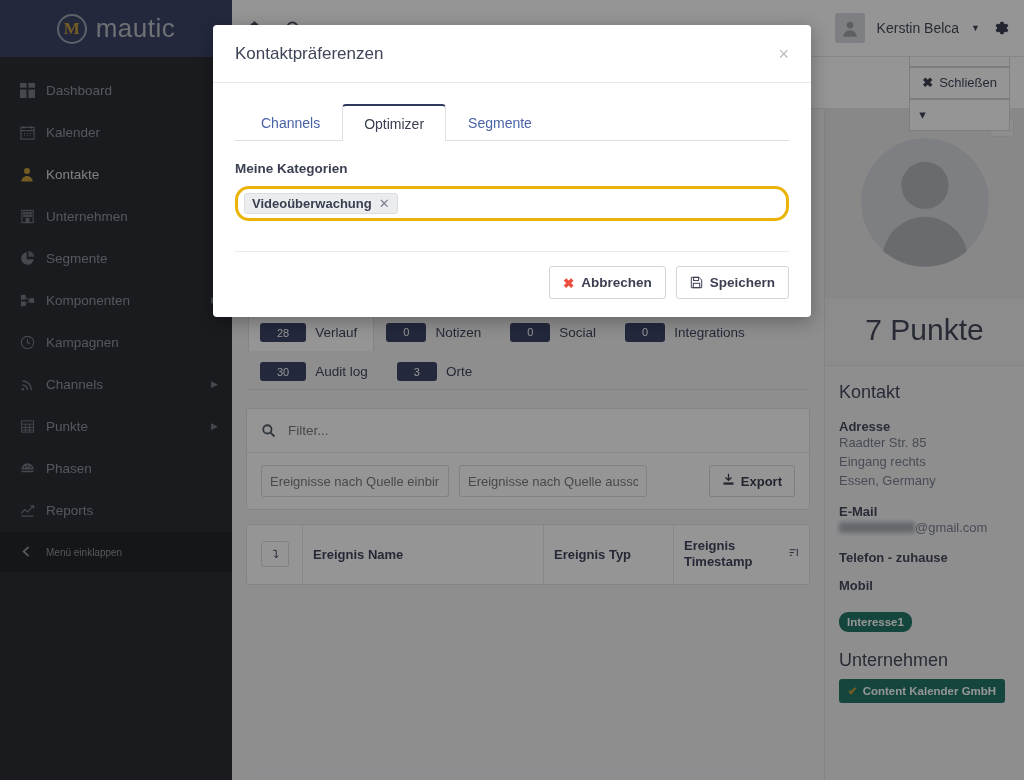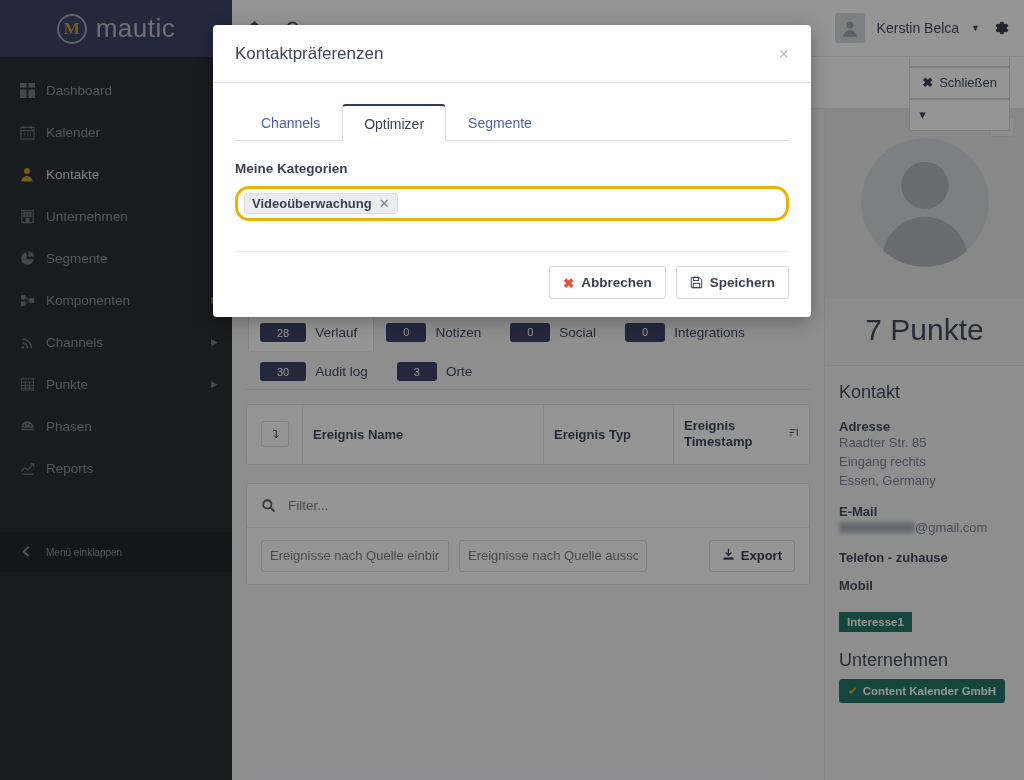--- a/index.html
+++ b/index.html
@@ -218,21 +218,21 @@
   .info-group { margin-bottom: 13px; }
   .email-redacted {
     display: inline-block; width: 76px; height: 11px;
     background: #a9adb6; border-radius: 2px;
     vertical-align: -1px; filter: blur(2.2px);
   }
   .tag-badge {
     display: inline-block; margin-top: 6px;
     background: #14705f; color: #fff;
     font-size: 11.5px; font-weight: bold;
-    padding: 4px 8px; border-radius: 0;
+    padding: 4px 8px; border-radius: 9px;
   }
   .company-title { font-size: 18px; color: #3a3f51; margin: 18px 0 8px; }
   .company-badge {
     display: inline-flex; align-items: center; gap: 5px;
     background: #14705f; color: #fff;
     font-size: 11.5px; font-weight: bold;
     padding: 5px 9px; border-radius: 3px;
   }
   .company-badge .chk { color: #c59a2d; }
 
@@ -382,20 +382,29 @@
           <svg width="15" height="15" viewBox="0 0 16 16" fill="currentColor">
               <rect x="1" y="2" width="5" height="5"></rect>
               <rect x="1" y="9" width="5" height="5"></rect>
               <rect x="10" y="5.5" width="5" height="5"></rect>
               <line x1="6" y1="4.5" x2="10" y2="8" stroke="currentColor" stroke-width="1"></line>
               <line x1="6" y1="11.5" x2="10" y2="8" stroke="currentColor" stroke-width="1"></line>
             </svg>
         </span>
         <span>Komponenten</span>
         <span class="caret-right">▶</span>
+      </div>
+      <div class="nav-item">
+        <span class="nav-icon">
+          <svg width="15" height="15" viewBox="0 0 16 16" fill="none" stroke="currentColor" stroke-width="1.2">
+              <circle cx="8" cy="8" r="6.6"></circle>
+              <polyline points="8,4.3 8,8 10.8,9.6"></polyline>
+            </svg>
+        </span>
+        <span>Kampagnen</span>
       </div>
       <div class="nav-item">
         <span class="nav-icon">
           <svg width="15" height="15" viewBox="0 0 16 16" fill="none" stroke="currentColor" stroke-width="1.5">
               <path d="M2.5 13.5a0 0 0 0 0 0 0"></path>
               <circle cx="3" cy="13" r="1.3" fill="currentColor" stroke="none"></circle>
               <path d="M2.6 8.6a5.4 5.4 0 0 1 5.4 5.4"></path>
               <path d="M2.6 4.3a9.7 9.7 0 0 1 9.7 9.7"></path>
             </svg>
         </span>
@@ -573,20 +582,45 @@
       </div>
       <div class="tab-item">
         <span class="tab-badge">30</span>
         <span>Audit log</span>
       </div>
       <div class="tab-item">
         <span class="tab-badge">3</span>
         <span>Orte</span>
       </div>
     </div>
+
+    <section class="panel filter-panel">
+      <div class="filter-row">
+        <span class="search-glyph">
+          <svg width="15" height="15" viewBox="0 0 16 16" fill="none" stroke="currentColor" stroke-width="1.9">
+              <circle cx="6.8" cy="6.8" r="4.4"></circle>
+              <line x1="10.2" y1="10.2" x2="14.4" y2="14.4"></line>
+            </svg>
+        </span>
+        <input class="filter-input" type="text" placeholder="Filter..." style="">
+      </div>
+      <div class="filter-row2">
+        <input class="src-input" type="text" placeholder="Ereignisse nach Quelle einbir" style="">
+        <input class="src-input" type="text" placeholder="Ereignisse nach Quelle aussc" style="">
+        <button class="export-btn">
+          <span>
+            <svg width="13" height="13" viewBox="0 0 16 16" fill="currentColor">
+                <path d="M7.2 1h1.6v6.2l2.3-2.3 1.1 1.1L8 10.2 3.8 6l1.1-1.1L7.2 7.2z"></path>
+                <path d="M1.8 11.6h12.4v2.8H1.8z"></path>
+              </svg>
+          </span>
+          <span>Export</span>
+        </button>
+      </div>
+    </section>
 
     <section class="panel table-panel">
       <div class="thead">
         <div class="th sortcell">
           <span class="sort-box">
             <svg width="11" height="11" viewBox="0 0 16 16" fill="none" stroke="currentColor" stroke-width="1.4">
                 <polyline points="6,2 10.5,2 10.5,12"></polyline>
                 <polyline points="7.5,9.5 10.5,13 13.5,9.5"></polyline>
               </svg>
           </span>
@@ -599,45 +633,20 @@
             <svg width="11" height="11" viewBox="0 0 16 16" fill="none" stroke="currentColor" stroke-width="1.4">
                 <line x1="2.5" y1="4" x2="11" y2="4"></line>
                 <line x1="2.5" y1="8" x2="8.5" y2="8"></line>
                 <line x1="2.5" y1="12" x2="6" y2="12"></line>
                 <line x1="13.5" y1="2.5" x2="13.5" y2="13"></line>
               </svg>
           </span>
         </div>
       </div>
     </section>
-
-    <section class="panel filter-panel">
-      <div class="filter-row">
-        <span class="search-glyph">
-          <svg width="15" height="15" viewBox="0 0 16 16" fill="none" stroke="currentColor" stroke-width="1.9">
-              <circle cx="6.8" cy="6.8" r="4.4"></circle>
-              <line x1="10.2" y1="10.2" x2="14.4" y2="14.4"></line>
-            </svg>
-        </span>
-        <input class="filter-input" type="text" placeholder="Filter..." style="">
-      </div>
-      <div class="filter-row2">
-        <input class="src-input" type="text" placeholder="Ereignisse nach Quelle einbir" style="">
-        <input class="src-input" type="text" placeholder="Ereignisse nach Quelle aussc" style="">
-        <button class="export-btn">
-          <span>
-            <svg width="13" height="13" viewBox="0 0 16 16" fill="currentColor">
-                <path d="M7.2 1h1.6v6.2l2.3-2.3 1.1 1.1L8 10.2 3.8 6l1.1-1.1L7.2 7.2z"></path>
-                <path d="M1.8 11.6h12.4v2.8H1.8z"></path>
-              </svg>
-          </span>
-          <span>Export</span>
-        </button>
-      </div>
-    </section>
   </main>
 
   <aside class="right-panel">
     <div class="avatar-big-wrap">
       <span class="collapse-btn">
         <svg width="10" height="8" viewBox="0 0 12 8" fill="currentColor">
             <polygon points="6,1 11,7 1,7"></polygon>
           </svg>
       </span>
       <span class="avatar-big">

